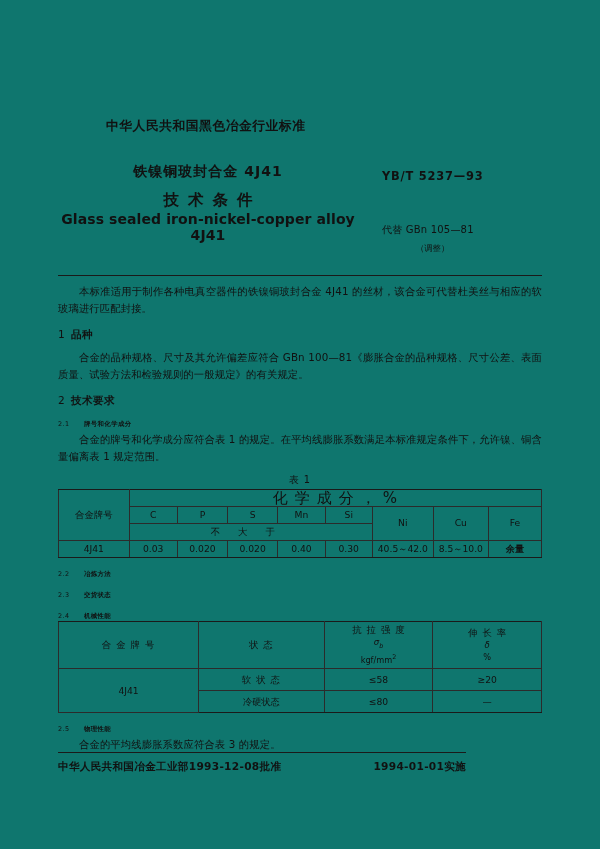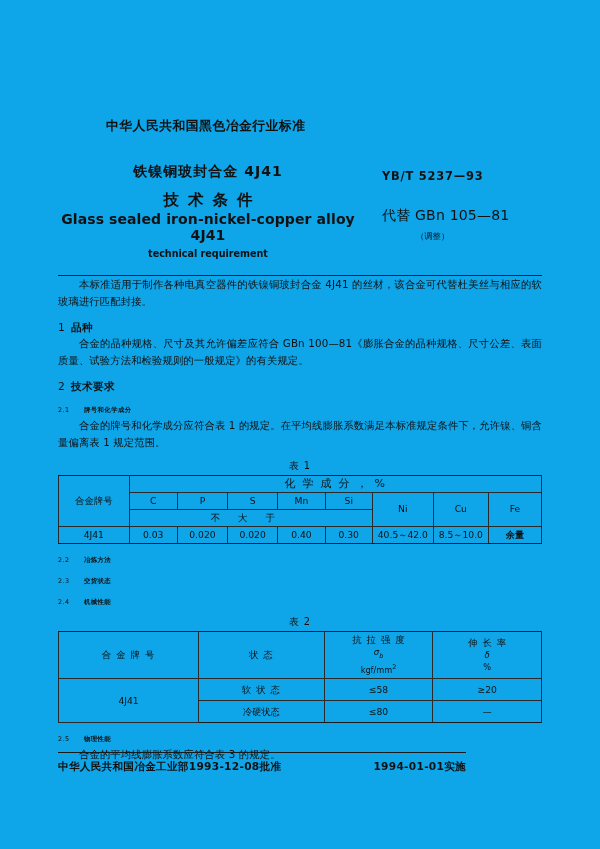--- a/index.html
+++ b/index.html
@@ -5,21 +5,21 @@
   html, body {
     margin: 0;
     padding: 0;
     background: #8a8a8a;
   }
   .page {
     position: relative;
     width: 600px;
     height: 849px;
     margin: 0 auto;
-    background: #0ea5e9;
+    background: #0f766e;
     font-family: "DejaVu Sans", "Liberation Sans", sans-serif;
     color: #111;
     overflow: hidden;
     box-sizing: border-box;
   }
   .content {
     position: absolute;
     left: 58px;
     top: 0;
     width: 484px;
@@ -74,42 +74,43 @@
     top: 6px;
     width: 184px;
   }
   .std-no {
     font-size: 11.4px;
     font-weight: bold;
     letter-spacing: 0.8px;
     padding-left: 24px;
   }
   .replaces {
-    font-size: 14px;
-    margin-top: 24px;
+    font-size: 10px;
+    margin-top: 40px;
     padding-left: 24px;
     letter-spacing: 0.2px;
   }
   .adjusted {
     font-size: 8.3px;
     margin-top: 6px;
     padding-left: 58px;
   }
 
   
   .rule-top {
     border-top: 1.4px solid #1a1a1a;
     margin-top: 16px;
   }
 
   
   .para {
     font-size: 10.3px;
     line-height: 16.6px;
     text-indent: 21px;
+    margin-top: 7px;
     text-align: justify;
     letter-spacing: 0.15px;
   }
   .clause {
     font-size: 10.6px;
     font-weight: bold;
     margin-top: 12px;
     letter-spacing: 0.4px;
   }
   .clause .num {
@@ -144,21 +145,21 @@
     vertical-align: middle;
     padding: 2px 1px;
     line-height: 12px;
   }
   table.doc .outer-top { border-top: 1.3px solid #1a1a1a; }
   table.doc .outer-bot { border-bottom: 1.3px solid #1a1a1a; }
 
   .t1 .hdr-span {
     letter-spacing: 7px;
     padding-left: 7px;
-    font-size: 11px;
+    font-size: 15px;
     margin-left: 48px;
   }
   .t1 .nodayu {
     letter-spacing: 18px;
     padding-left: 3px;
     font-size: 9.4px;
   }
   .t1 .alloy-hd { font-size: 9.4px; }
   .t1 .bold-cell { font-weight: bold; }
 
@@ -198,21 +199,20 @@
 <div class="page">
   <div class="content">
 
     <div class="masthead">中华人民共和国黑色冶金行业标准</div>
 
     <div class="title-block">
       <div class="title-left">
         <div class="title-cn-1">铁镍铜玻封合金 4J41</div>
         <div class="title-cn-2">技术条件</div>
         <div class="title-en-1">Glass sealed iron-nickel-copper alloy 4J41</div>
-        <div class="title-en-2">technical requirement</div>
       </div>
       <div class="title-right">
         <div class="std-no">YB/T 5237—93</div>
         <div class="replaces">代替 GBn 105—81</div>
         <div class="adjusted">（调整）</div>
       </div>
     </div>
 
     <div class="rule-top"></div>
 
@@ -282,21 +282,20 @@
     </div>
 
     <div class="clause sub">
       <span class="num">2.3</span><span>交货状态</span>
     </div>
 
     <div class="clause sub">
       <span class="num">2.4</span><span>机械性能</span>
     </div>
 
-    <div class="tbl-caption">表 2</div>
     <table class="doc t2">
       <colgroup>
         <col style="width:29.0%">
         <col style="width:26.0%">
         <col style="width:22.5%">
         <col style="width:22.5%">
       </colgroup>
       <tbody>
         <tr>
           <td class="outer-top hd-spaced" style="height:40px">合金牌号</td>

